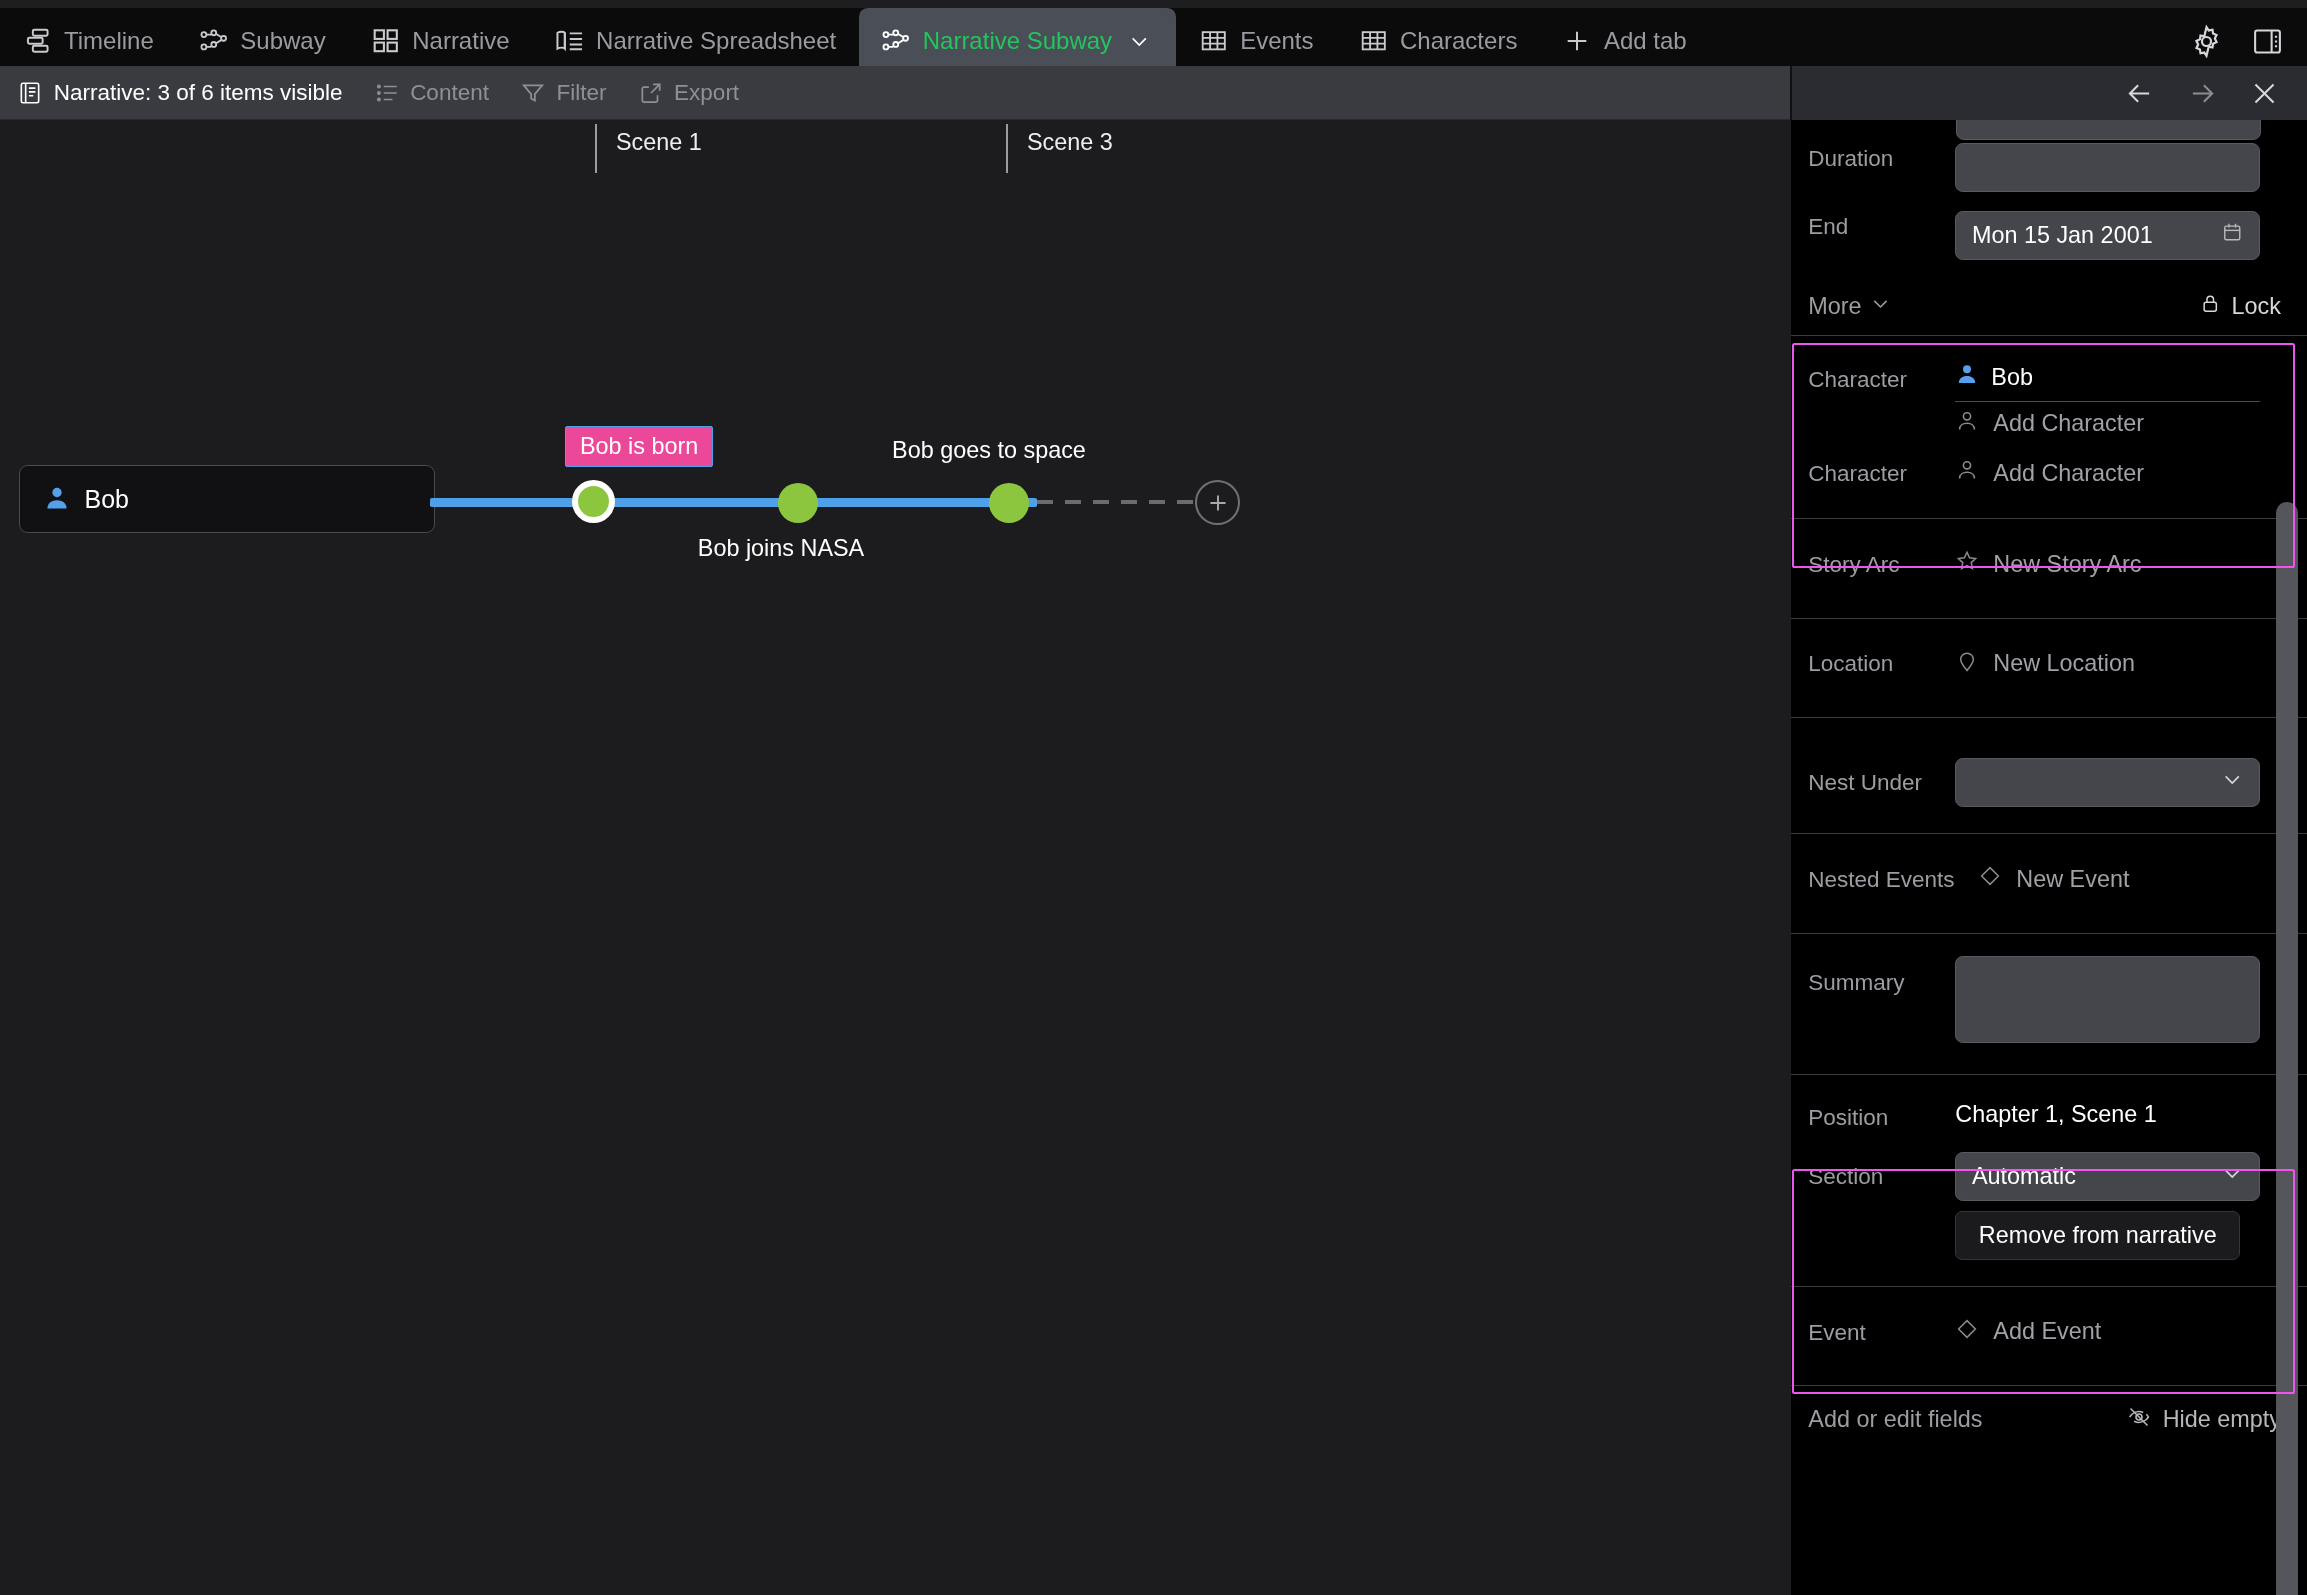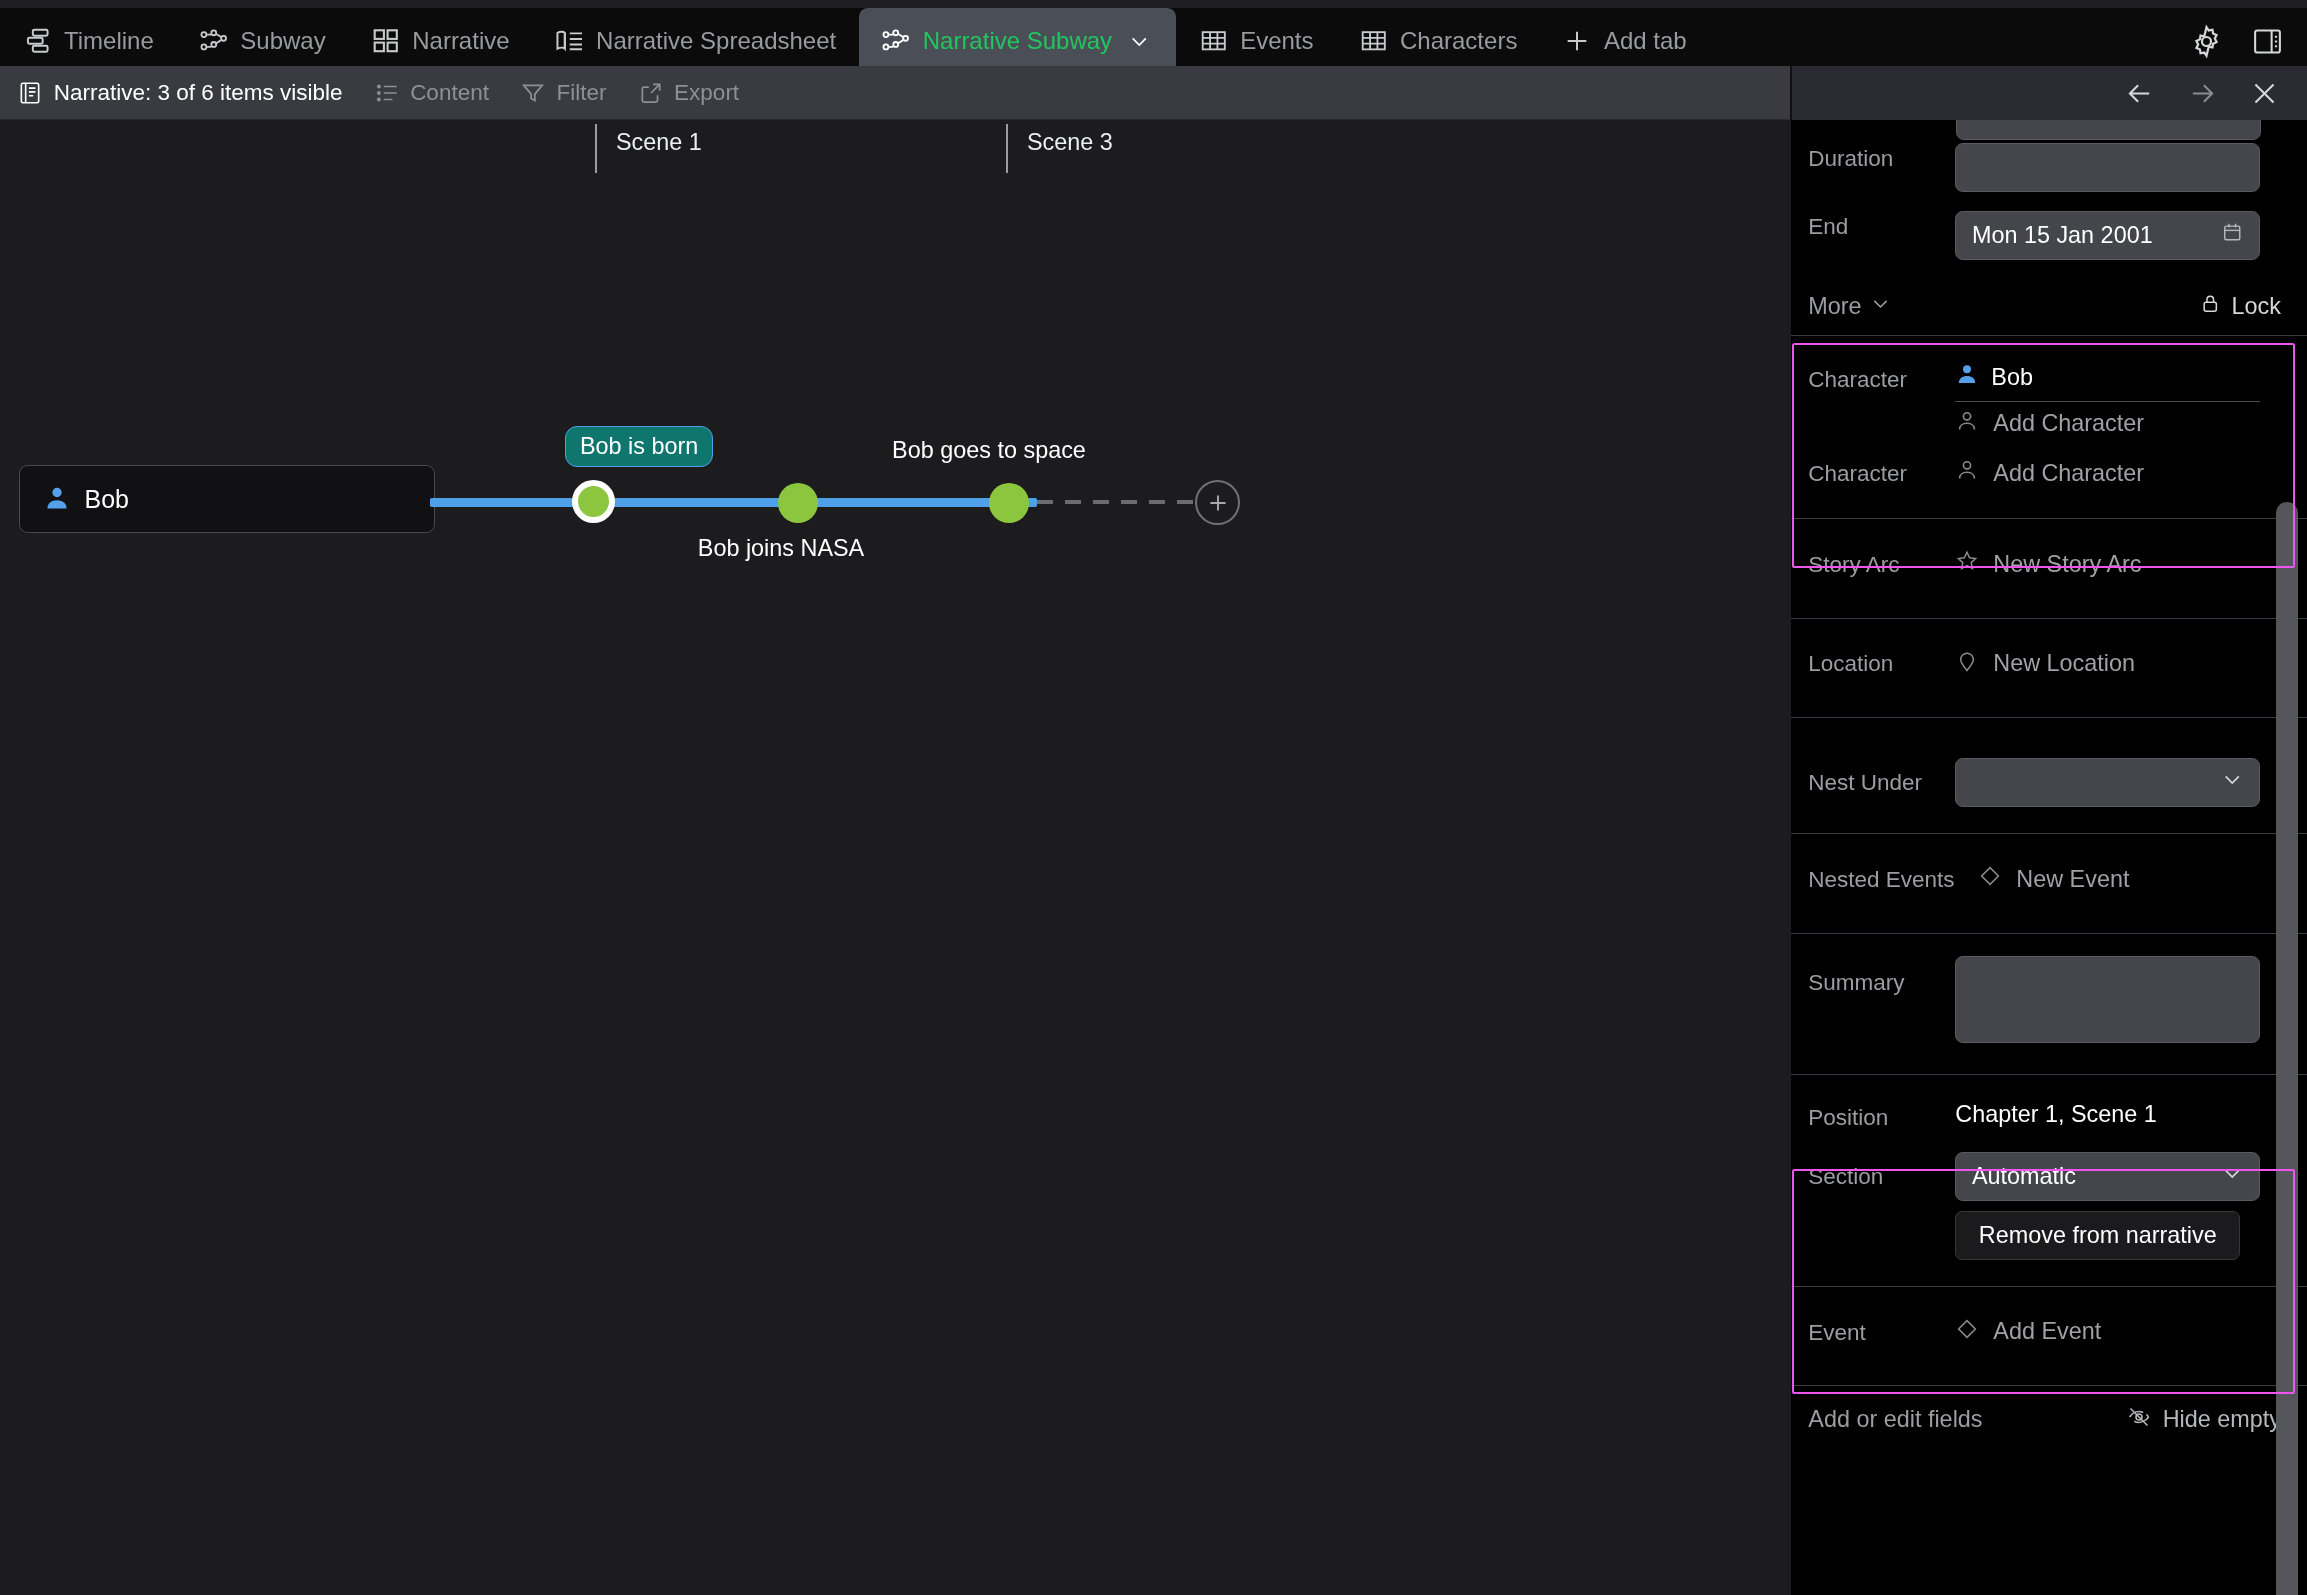--- a/index.html
+++ b/index.html
@@ -90,21 +90,21 @@
     background:#8cc63f; cursor:pointer;
   }
   .node.selected{
     width:43px;height:43px; border:6px solid #ffffff; background:#8cc63f;
     box-shadow:0 0 0 0 transparent;
   }
   .node-label{
     position:absolute; font-size:23.4px; color:#ffffff; white-space:nowrap; cursor:pointer;
   }
   .node-label.chip{
-    background:#0f766e; border:1.7px solid #4ea0e8; border-radius:12px;
+    background:#ec4899; border:1.7px solid #4ea0e8; border-radius:2px;
     padding:6px 14px; color:#ffffff;
   }
   .add-node{
     position:absolute; width:45px;height:45px; border-radius:50%;
     border:2.6px solid #6f7074; display:flex;align-items:center;justify-content:center;
     cursor:pointer;
   }
 
   
   .inspector{

